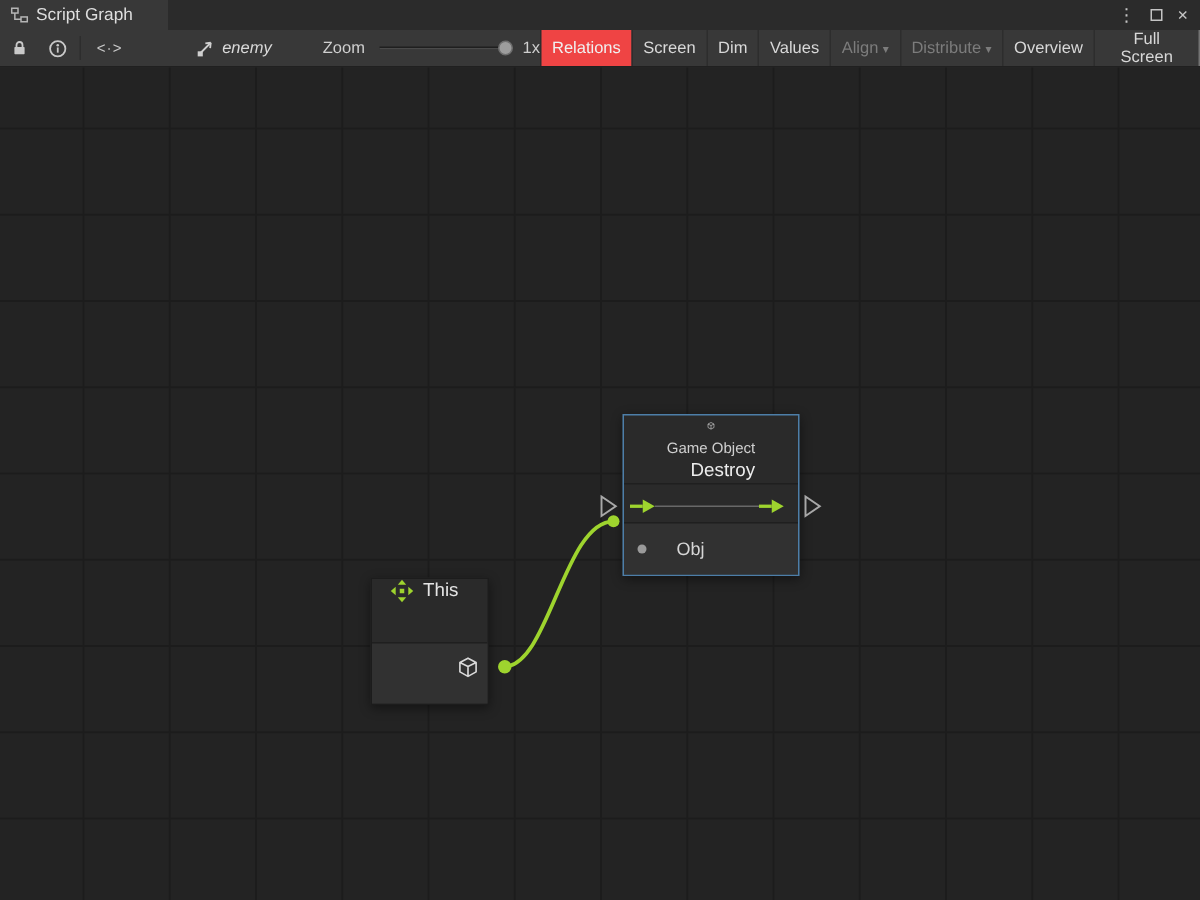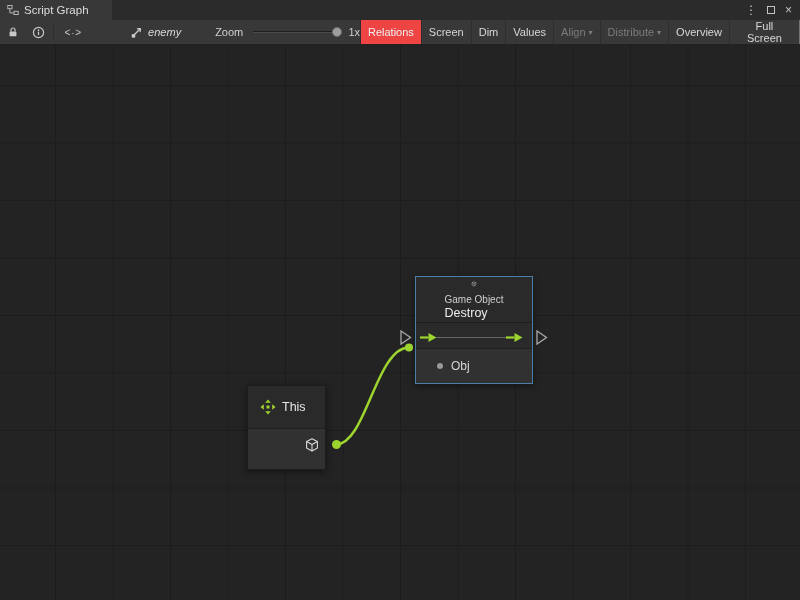--- a/index.html
+++ b/index.html
@@ -41,33 +41,33 @@
                        linear-gradient(90deg,#1c1c1c 1px,transparent 1px);
       background-size:57.5px 57.5px;background-position:-2.5px -17.5px;}
   .overlay{position:absolute;left:0;top:0;pointer-events:none;}
 
   
   .node{position:absolute;display:flex;flex-direction:column;background:#2a2a2a;
       border:1px solid #1c1c1c;box-shadow:0 2px 7px rgba(0,0,0,.45);}
   .node.selected{border:1px solid #4d7ea8;}
 
   .node-this{left:247px;top:340px;width:79px;height:85px;}
-  .node-this .hdr{height:42px;display:flex;align-items:center;gap:6px;padding-left:12px;
+  .node-this .hdr{height:42px;display:flex;align-items:flex-start;gap:6px;padding-left:12px;
       color:#e5e5e5;font-size:12.5px;}
   .node-this .bdy{flex:1;background:#313131;border-top:1px solid #1f1f1f;position:relative;}
   .node-this .cube{position:absolute;right:5px;top:8px;}
 
   .node-destroy{left:415px;top:231px;width:118px;height:108px;}
   .node-destroy .hdr{height:45px;display:flex;align-items:center;justify-content:center;gap:7px;padding-top:4px;flex-direction:column;}
   .node-destroy .hdr .titles{display:flex;flex-direction:column;line-height:1.25;}
   .node-destroy .cat{font-size:10px;color:#cfcfcf;}
-  .node-destroy .ttl{font-size:12.5px;color:#ededed;}
+  .node-destroy .ttl{font-size:12.5px;color:#ededed;text-align:right;}
   .node-destroy .flow-row{height:26px;border-top:1px solid #1f1f1f;}
   .node-destroy .ports{flex:1;background:#313131;border-top:1px solid #1f1f1f;
-      display:flex;align-items:center;gap:8px;padding-left:21px;color:#d6d6d6;font-size:12px;}
+      display:flex;align-items:center;gap:20px;padding-left:9px;color:#d6d6d6;font-size:12px;}
   .port-dot{width:6px;height:6px;border-radius:50%;background:#9a9a9a;display:inline-block;}
 </style>
 </head>
 <body>
 
 <div class="titlebar">
   <div class="tab">
     <svg width="12" height="12" viewBox="0 0 12 12">
       <rect x="0.8" y="1.5" width="4.2" height="3.2" fill="none" stroke="#b5b5b5" stroke-width="1"></rect>
       <rect x="7" y="7.3" width="4.2" height="3.2" fill="none" stroke="#b5b5b5" stroke-width="1"></rect>

